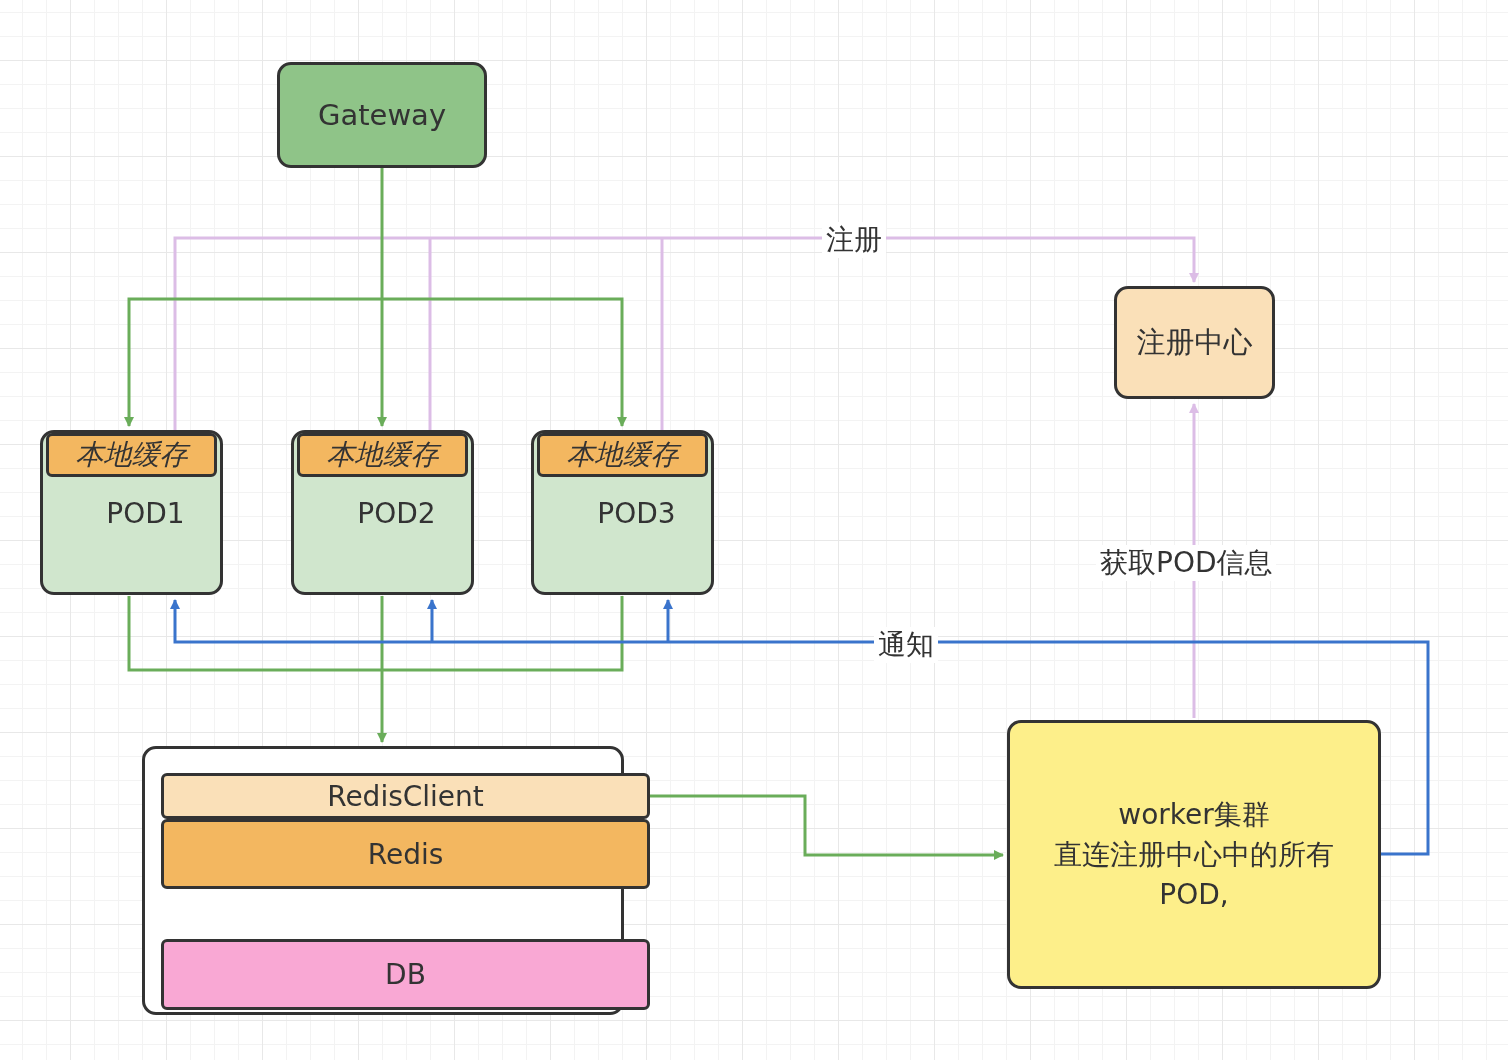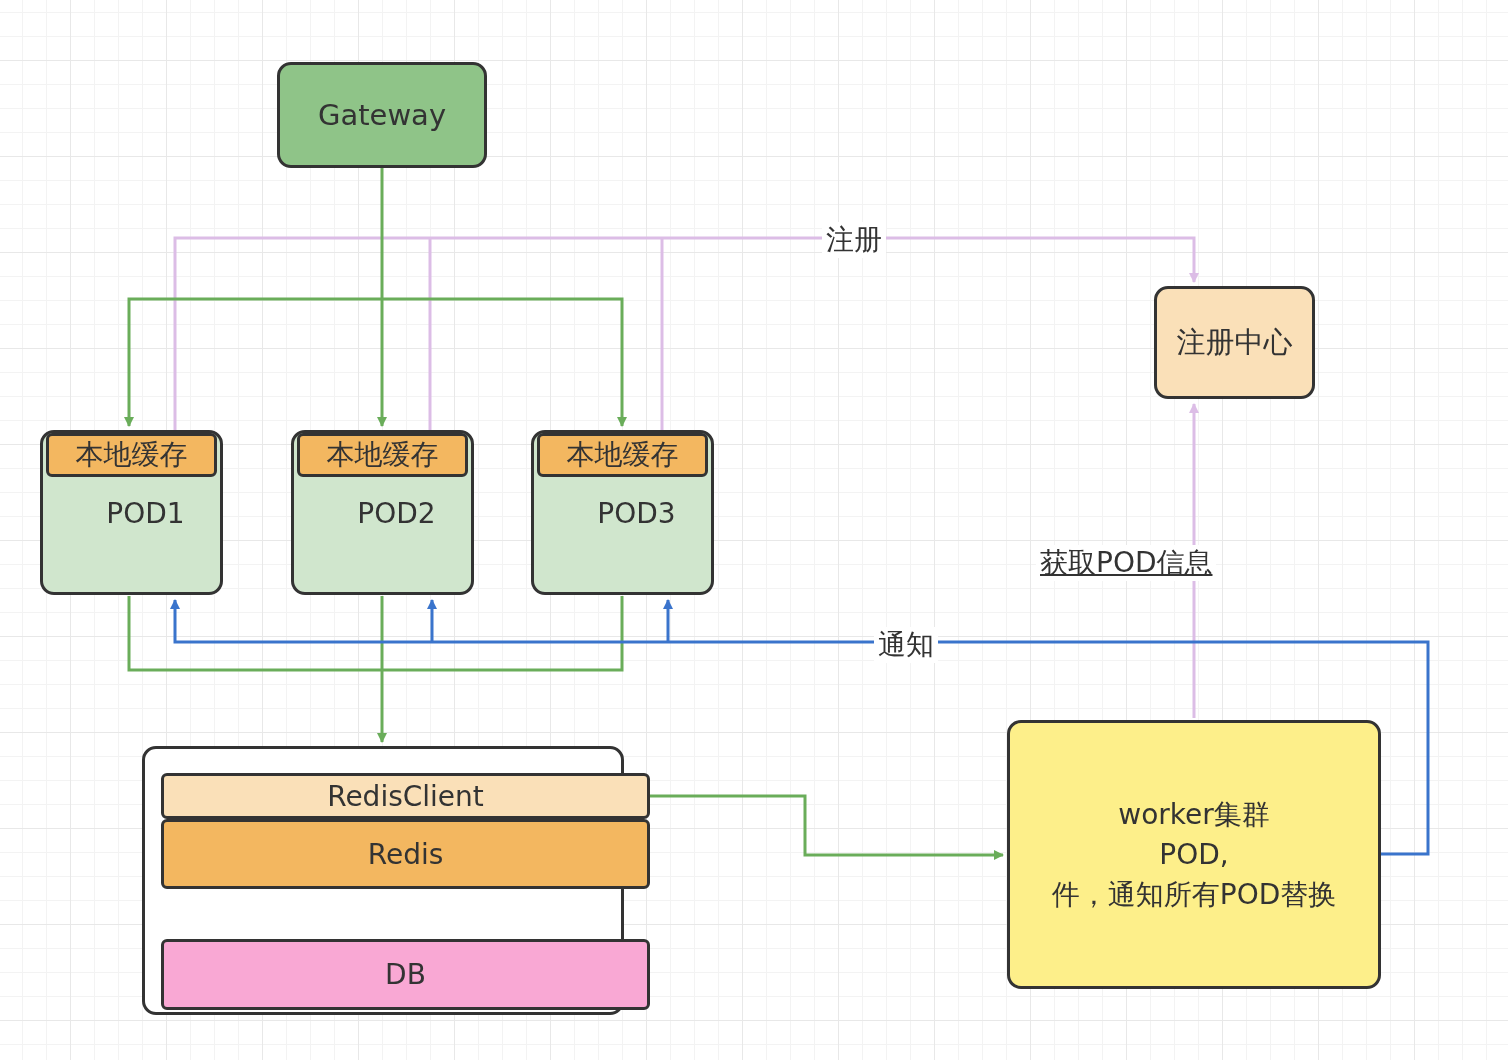--- a/index.html
+++ b/index.html
@@ -17,29 +17,29 @@
     color:#333333;
   }
   svg.edges { position:absolute; left:0; top:0; width:1508px; height:1060px; }
   .node {
     position:absolute; box-sizing:border-box;
     border:3px solid #333333; border-radius:14px;
     display:flex; align-items:center; justify-content:center; text-align:center;
     color:#333333;
   }
   .gateway { left:277px; top:62px; width:210px; height:106px; background:#8fc488; font-size:29px; }
-  .registry { left:1114px; top:286px; width:161px; height:113px; background:#fae0b8; font-size:29px;margin-left:40px; }
+  .registry { left:1114px; top:286px; width:161px; height:113px; background:#fae0b8; font-size:29px; }
   .pod { width:183px; height:165px; top:430px; background:#d0e6cd; display:block; }
   .pod1 { left:40px; }
   .pod2 { left:291px; }
   .pod3 { left:531px; }
   .cache {
     position:absolute; left:3px; right:3px; top:0; height:44px; box-sizing:border-box;
     border:3px solid #333333; border-radius:6px; background:#f3b760;
-    display:flex; align-items:center; justify-content:center; font-size:28px;
+    display:flex; align-items:center; justify-content:center; font-size:28px;font-style:italic;
   }
   .pod-label { position:absolute; left:0; right:0; top:64px; font-size:28px;padding-left:28px; }
   .storage { left:142px; top:746px; width:482px; height:269px; background:#ffffff; }
   .inner {
     position:absolute; left:161px; width:489px; box-sizing:border-box;
     border:3px solid #333333; border-radius:6px;
     display:flex; align-items:center; justify-content:center; font-size:28px; color:#333333;
   }
   .redisclient { top:773px; height:46px; background:#fae0b8; }
   .redis { top:819px; height:70px; background:#f3b760; }
@@ -47,21 +47,21 @@
   .worker {
     left:1007px; top:720px; width:374px; height:269px; background:#fdef8a;
     font-size:28px; line-height:40px; flex-direction:column; padding:10px 0;
   }
   .worker span { display:block; }
   .edge-label {
     position:absolute; background:#ffffff; font-size:28px; color:#333333;
     padding:0 4px; line-height:36px; white-space:nowrap;
   }
   .lbl-register { left:822px; top:222px; }
-  .lbl-getinfo { left:1036px; top:545px;text-decoration:underline; }
+  .lbl-getinfo { left:1096px; top:545px; }
   .lbl-notify { left:874px; top:627px; }
 </style>
 </head>
 <body>
 
 <svg class="edges" xmlns="http://www.w3.org/2000/svg">
   <defs>
     <marker id="ah-green" markerWidth="10" markerHeight="10" refX="9" refY="5" orient="auto" markerUnits="userSpaceOnUse" viewBox="0 0 10 10">
       <path d="M0,0 L10,5 L0,10 z" fill="#6aad5a"></path>
     </marker>
@@ -135,19 +135,19 @@
 </div>
 <div class="inner redis">
   <span>Redis</span>
 </div>
 <div class="inner db">
   <span>DB</span>
 </div>
 
 <div class="node worker">
   <span>worker集群</span>
+  <span>直连注册中心中的所有</span>
   <span>POD,</span>
-  <span>件，通知所有POD替换</span>
 </div>
 
 <div class="edge-label lbl-register">注册</div>
 <div class="edge-label lbl-getinfo">获取POD信息</div>
 <div class="edge-label lbl-notify">通知</div>
 
 </body></html>

